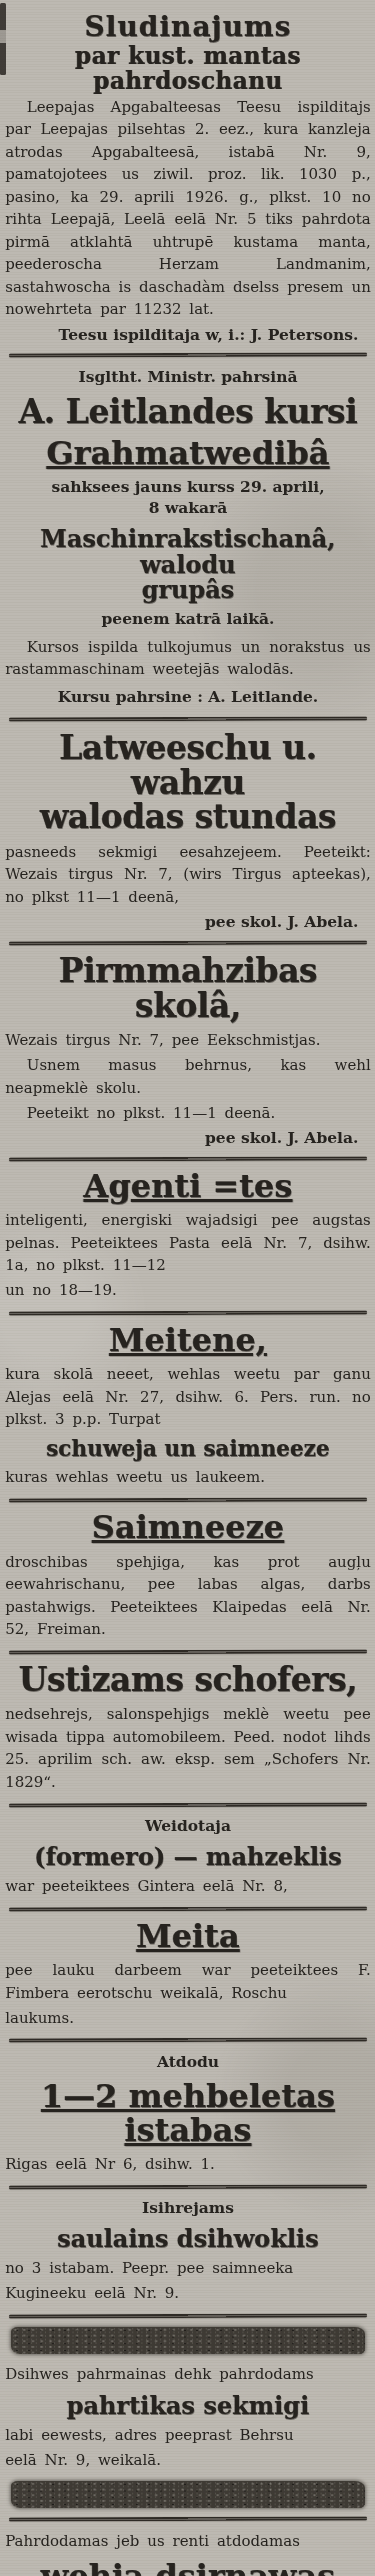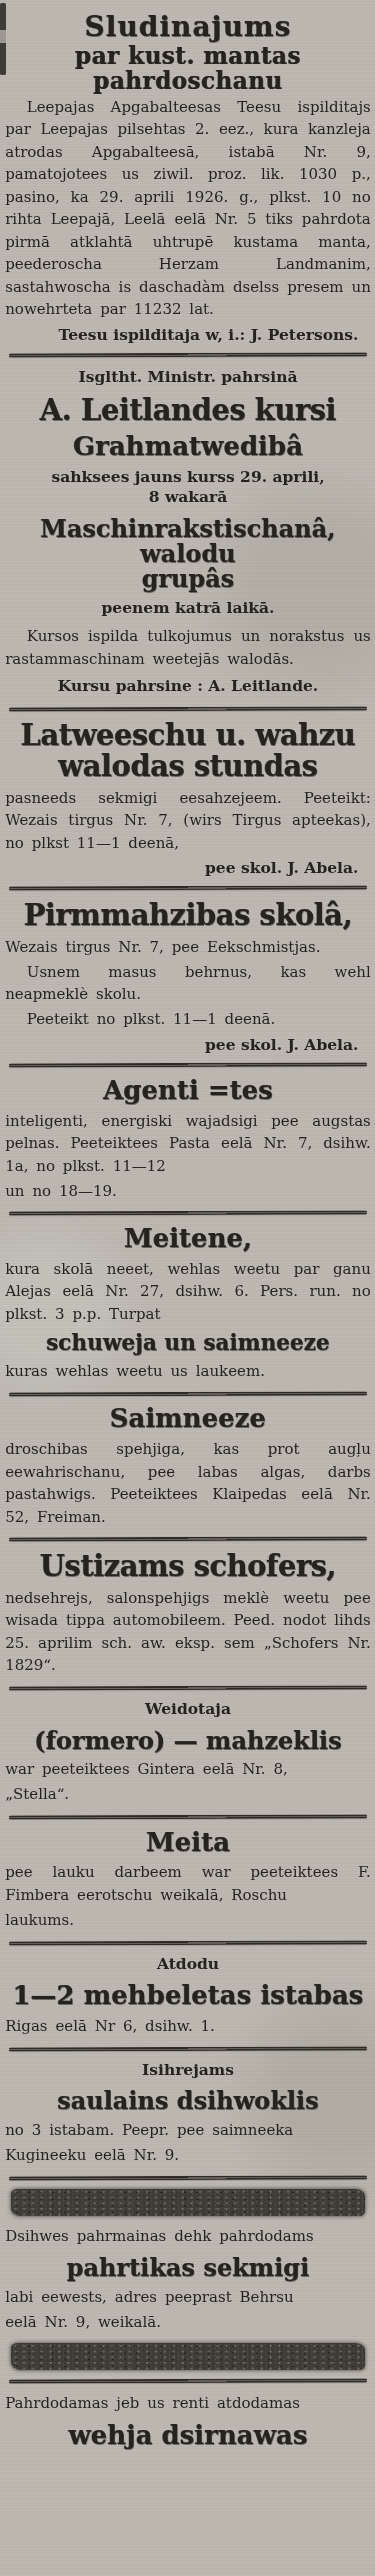--- a/index.html
+++ b/index.html
@@ -29,22 +29,22 @@
   .t-title2{
     font-size:23px;font-weight:bold;text-align:center;letter-spacing:0.5px;
     margin:2.1px 0 4.1px;line-height:1.05;transform:scaleY(1.04);
     text-shadow:0.5px 0.5px 0.5px rgba(28,24,20,.7), -0.5px 0 0 rgba(28,24,20,.5);
   }
   .disp{
     font-weight:bold;text-align:center;line-height:1.06;white-space:pre-line;
     margin:7.2px 0 5.2px;
     text-shadow:0.5px 0.5px 0 rgba(28,24,20,.5), -0.5px 0 0.5px rgba(28,24,20,.4);
   }
-  .d-xl{font-size:29px;letter-spacing:-0.5px;}
-  .d-lg{font-size:26px;}
+  .d-xl{font-size:33px;letter-spacing:-0.5px;}
+  .d-lg{font-size:32px;text-decoration:underline;}
   .d-md{font-size:24px;}
   .d-sm{font-size:21.6px;}
   .kicker{
     font-size:15.5px;font-weight:bold;text-align:center;margin:6.2px 0;
     white-space:pre-line;line-height:1.35;
   }
   .body{
     font-size:15px;line-height:1.5;text-align:justify;margin:2.6px 0;
     word-spacing:3.1px;
   }
@@ -118,21 +118,20 @@
     <div class="divider"></div>
     <div class="disp d-lg">Saimneeze</div>
     <div class="body">droschibas spehjiga, kas prot augļu eewahrischanu, pee labas algas, darbs pastahwigs. Peeteiktees Klaipedas eelā Nr. 52, Freiman.</div>
     <div class="divider"></div>
     <div class="disp d-xl">Ustizams schofers,</div>
     <div class="body">nedsehrejs, salonspehjigs meklè weetu pee wisada tippa automobileem. Peed. nodot lihds 25. aprilim sch. aw. eksp. sem „Schofers Nr. 1829“.</div>
     <div class="divider"></div>
     <div class="kicker">Weidotaja</div>
     <div class="disp d-md">(formero) — mahzeklis</div>
     <div class="body">war peeteiktees Gintera eelā Nr. 8,</div>
-    <div class="body-c">„Stella“.</div>
     <div class="divider"></div>
     <div class="disp d-lg">Meita</div>
     <div class="body">pee lauku darbeem war peeteiktees F. Fimbera eerotschu weikalā, Roschu</div>
     <div class="body-c">laukums.</div>
     <div class="divider"></div>
     <div class="kicker">Atdodu</div>
     <div class="disp d-lg">1—2 mehbeletas istabas</div>
     <div class="body-c">Rigas eelā Nr 6, dsihw. 1.</div>
     <div class="divider"></div>
     <div class="kicker">Isihrejams</div>

